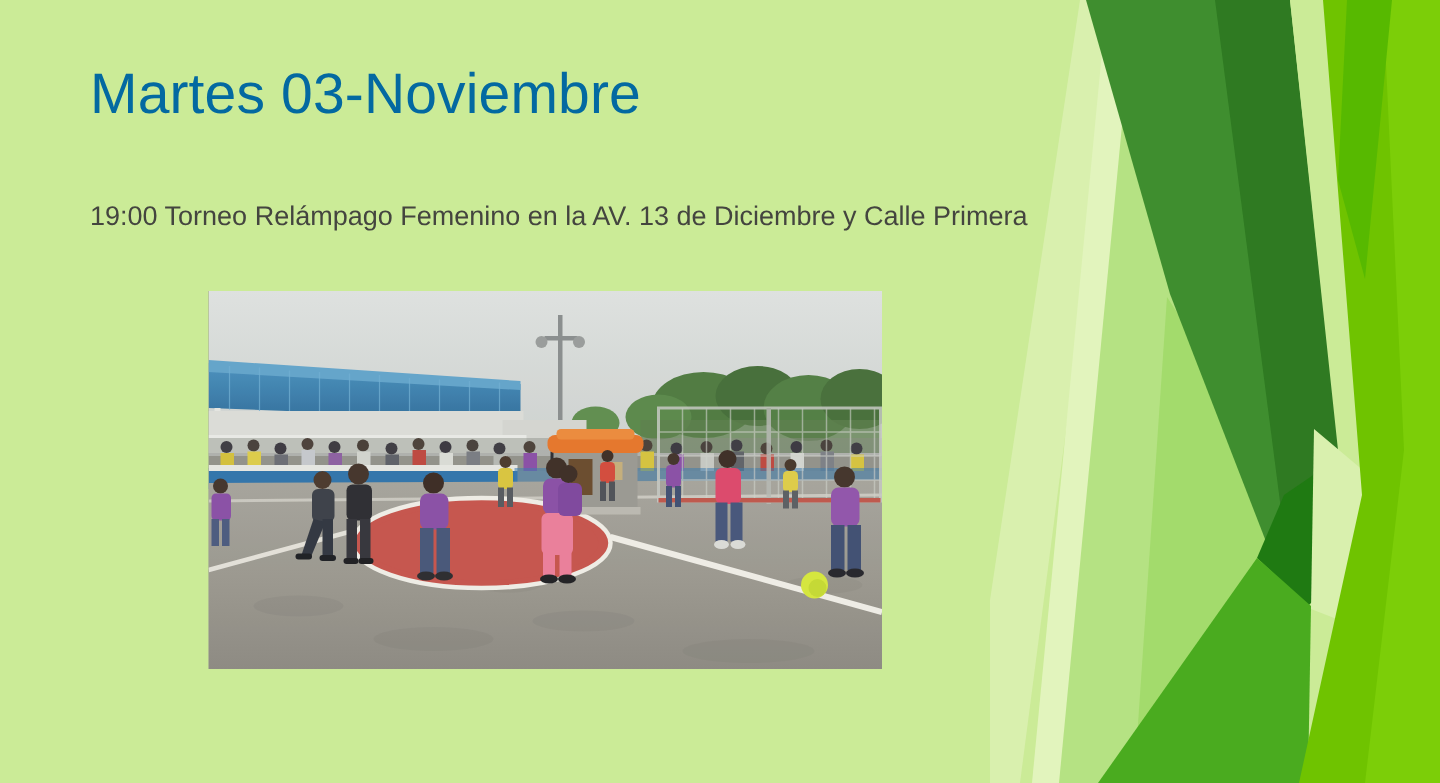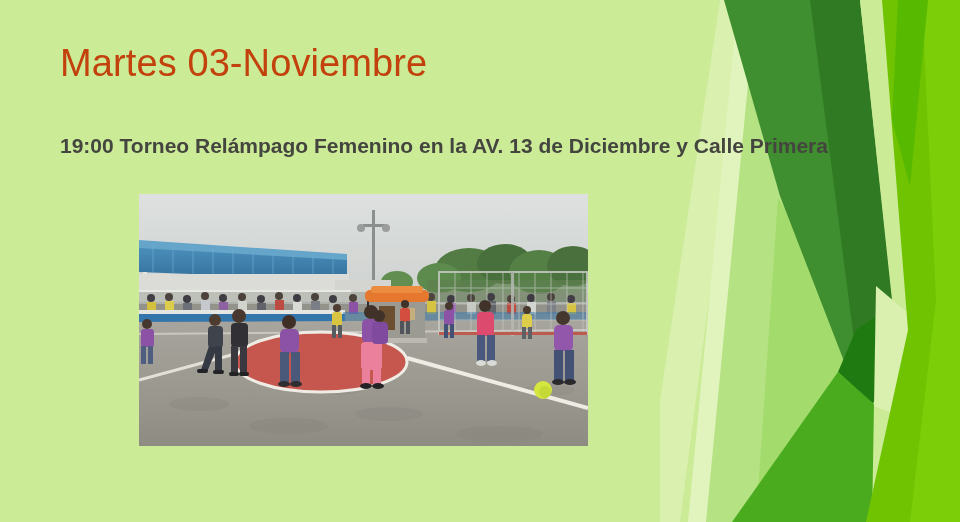--- a/index.html
+++ b/index.html
@@ -27,31 +27,31 @@
 
   
   #title {
     position:absolute;
     left:60px; top:42px;
     width:600px;
     font-size:38px;
     font-weight:400;
     line-height:1.15;
     letter-spacing:0.1px;
-    color:#c2410c;
+    color:#0369a1;
     white-space:nowrap;
   }
 
   
   #subtitle {
     position:absolute;
     left:60px; top:133px;
     width:640px;
-    font-size:21px;
-    font-weight:700;
+    font-size:18px;
+    font-weight:400;
     line-height:1.25;
     color:#44453f;
     white-space:nowrap;
   }
 
   
   #photo-frame {
     position:absolute;
     left:139px; top:194px;
     width:449px; height:252px;

